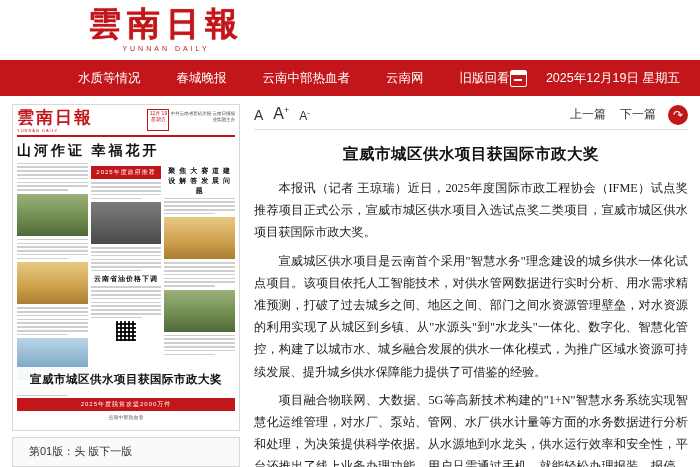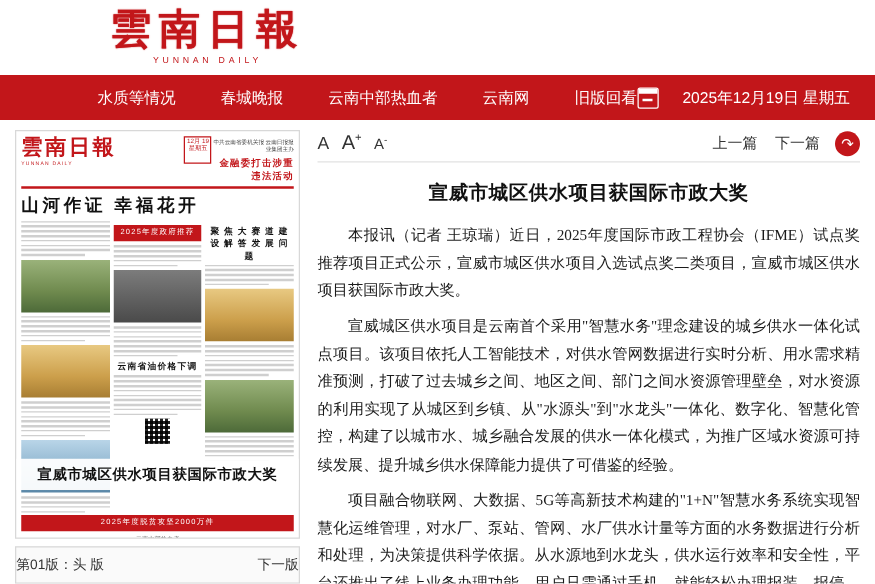--- a/index.html
+++ b/index.html
@@ -225,22 +225,21 @@
     color: #111;
     padding: 5px 2px;
     letter-spacing: 0.5px;
   }
   .paper-footer {
     margin-top: 6px;
     height: 31px;
     border: 1px solid #d8d8d8;
     display: flex;
     align-items: center;
-    justify-content: space-between;
-    padding: 0 0;
+    padding: 0 16px;
     font-size: 11px;
     color: #333;
     background: #fafafa;
   }
   .paper-footer span { cursor: pointer; }
 
   
   .article-col {
     flex: 1;
     margin-left: 14px;
@@ -329,21 +328,20 @@
         <div class="paper-head">
           <div class="paper-head-left">
             <div class="p-logo-cn">雲南日報</div>
             <div class="p-logo-en">YUNNAN DAILY</div>
           </div>
           <div class="p-date-box">12月
 19
 星期五</div>
           <div class="paper-head-right">
             <div>中共云南省委机关报 云南日报报业集团主办</div>
-            <div class="p-banner">金融委打击涉重违法活动</div>
           </div>
         </div>
 
         <div class="p-headline">山河作证 幸福花开</div>
 
         <div class="p-cols">
           <div class="p-col">
             <div class="p-lines">
               <i></i>
                 <i></i>

